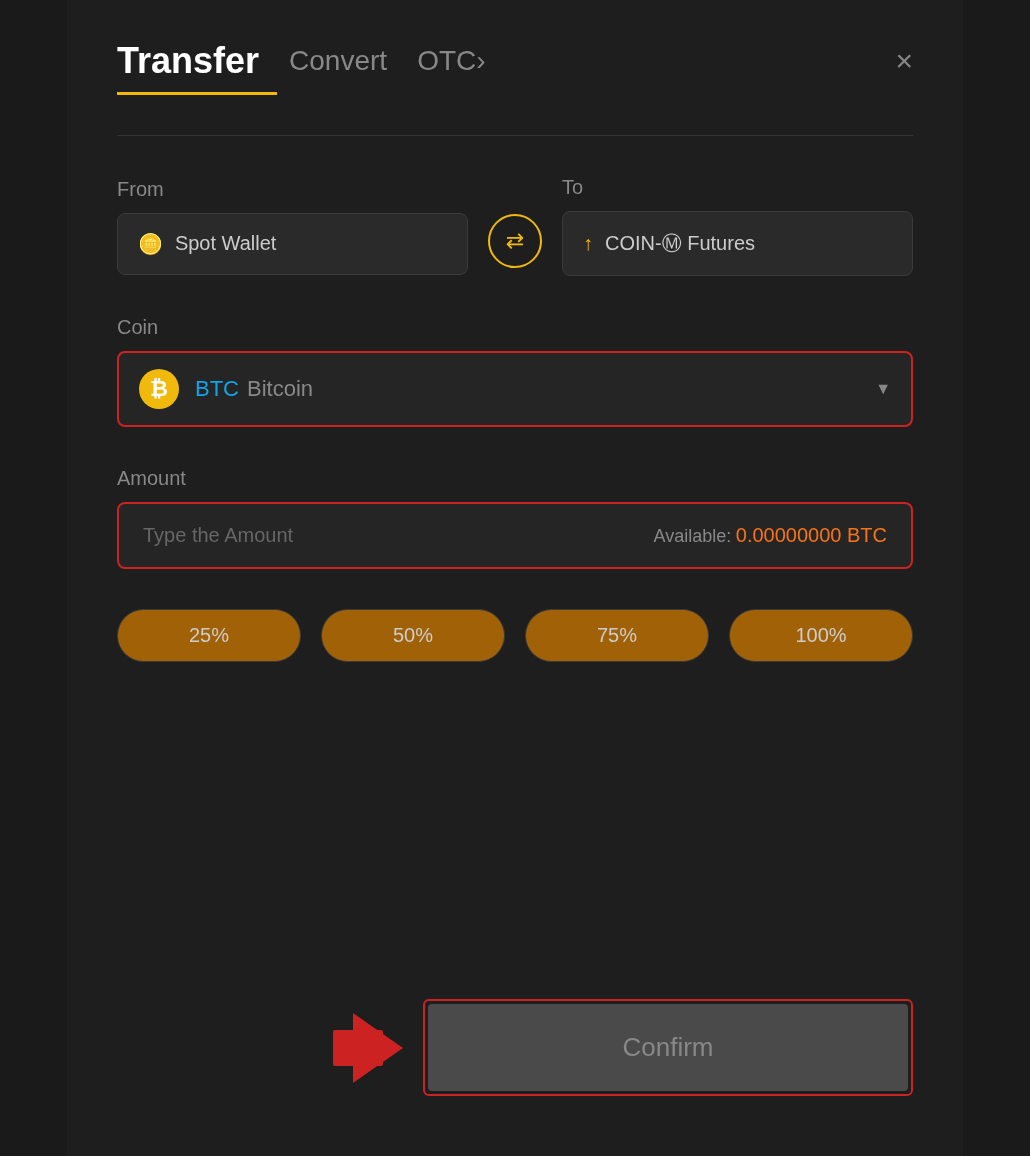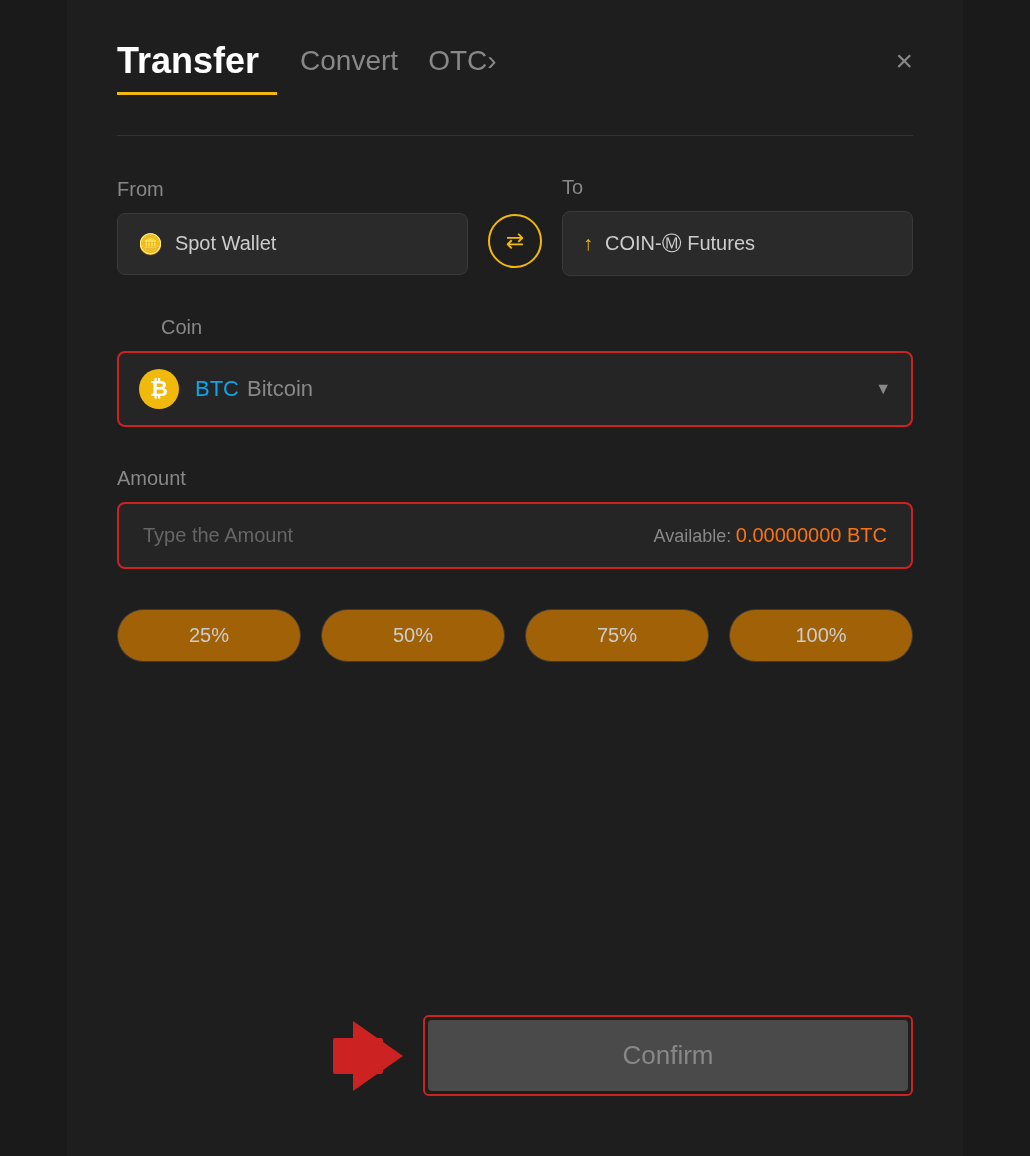--- a/index.html
+++ b/index.html
@@ -39,21 +39,20 @@
       color: #ffffff;
       font-size: 36px;
       font-weight: 700;
     }
 
     .header-tab {
       color: #888888;
       font-size: 28px;
       font-weight: 400;
       cursor: pointer;
-      margin-left: 11px;
     }
 
     .header-tab-otc {
       color: #888888;
       font-size: 28px;
       font-weight: 400;
       cursor: pointer;
       display: flex;
       align-items: center;
     }
@@ -145,21 +144,20 @@
 
     
     .coin-section {
       margin-bottom: 40px;
     }
 
     .coin-label {
       color: #888888;
       font-size: 20px;
       margin-bottom: 12px;
-      margin-left: 44px;
     }
 
     .coin-dropdown {
       background: #252525;
       border: 2px solid #cc2222;
       border-radius: 8px;
       padding: 16px 20px;
       display: flex;
       align-items: center;
       cursor: pointer;
@@ -301,21 +299,21 @@
     .confirm-btn-wrapper {
       border: 2px solid #cc2222;
       border-radius: 6px;
       padding: 3px;
     }
 
     .confirm-btn {
       background: #4a4a4a;
       border: none;
       border-radius: 4px;
-      padding: 20px 0;
+      padding: 28px 0;
       width: 480px;
       color: #888888;
       font-size: 26px;
       cursor: pointer;
       text-align: center;
     }
 
     .divider-line {
       width: 100%;
       height: 1px;

